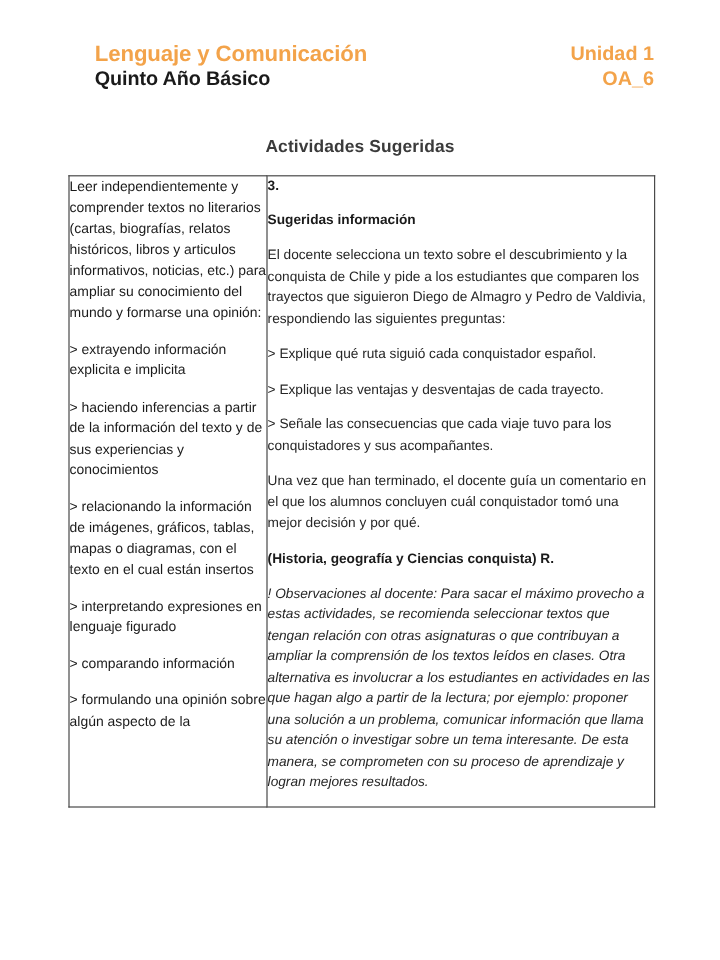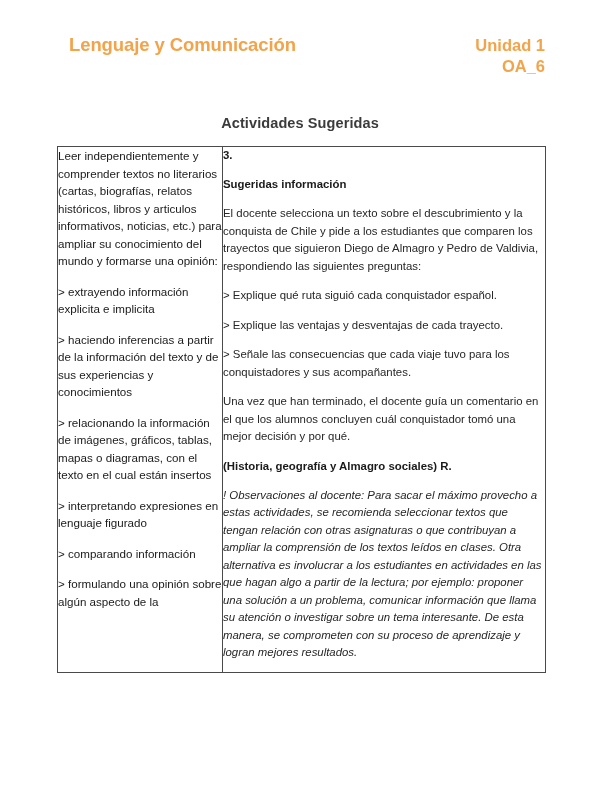--- a/index.html
+++ b/index.html
@@ -19,21 +19,21 @@
   
   .page-header {
     position: absolute;
     left: 57px;
     top: 34px;
     width: 488px;
     height: 50px;
   }
   .header-left {
     position: absolute;
-    left: 12px;
+    left: 22px;
     top: 0;
   }
   .header-right {
     position: absolute;
     right: 0;
     top: 0;
     text-align: right;
   }
   .subject-title {
     font-size: 18.5px;
@@ -169,20 +169,21 @@
     font-weight: normal;
     font-style: italic;
   }
 </style>
 </head>
 <body>
 
 <div class="page-header">
   <div class="header-left">
     <div class="subject-title">Lenguaje y Comunicación</div>
+    <div class="grade-title">Quinto Año Básico</div>
   </div>
   <div class="header-right">
     <div class="unit-label">Unidad 1</div>
     <div class="oa-label">OA_6</div>
   </div>
 </div>
 
 <div class="section-title">Actividades Sugeridas</div>
 
 <table class="activity-table">
@@ -202,18 +203,18 @@
         <p class="obj-para">&gt; formulando una opinión sobre algún aspecto de la</p>
       </td>
       <td class="cell-description">
         <p class="desc-num">3.</p>
         <p class="desc-heading">Sugeridas información</p>
         <p class="desc-para">El docente selecciona un texto sobre el descubrimiento y la conquista de Chile y pide a los estudiantes que comparen los trayectos que siguieron Diego de Almagro y Pedro de Valdivia, respondiendo las siguientes preguntas:</p>
         <p class="desc-para">&gt; Explique qué ruta siguió cada conquistador español.</p>
         <p class="desc-para">&gt; Explique las ventajas y desventajas de cada trayecto.</p>
         <p class="desc-para">&gt; Señale las consecuencias que cada viaje tuvo para los conquistadores y sus acompañantes.</p>
         <p class="desc-para">Una vez que han terminado, el docente guía un comentario en el que los alumnos concluyen cuál conquistador tomó una mejor decisión y por qué.</p>
-        <p class="desc-bold">(Historia, geografía y Almagro sociales) R.</p>
+        <p class="desc-bold">(Historia, geografía y Ciencias conquista) R.</p>
         <p class="desc-note"><span class="note-lead">! Observaciones al docente:</span><span> Para sacar el máximo provecho a estas actividades, se recomienda seleccionar textos que tengan relación con otras asignaturas o que contribuyan a ampliar la comprensión de los textos leídos en clases. Otra alternativa es involucrar a los estudiantes en actividades en las que hagan algo a partir de la lectura; por ejemplo: proponer una solución a un problema, comunicar información que llama su atención o investigar sobre un tema interesante. De esta manera, se comprometen con su proceso de aprendizaje y logran mejores resultados.</span></p>
       </td>
     </tr>
   </tbody>
 </table>
 
 </body></html>

